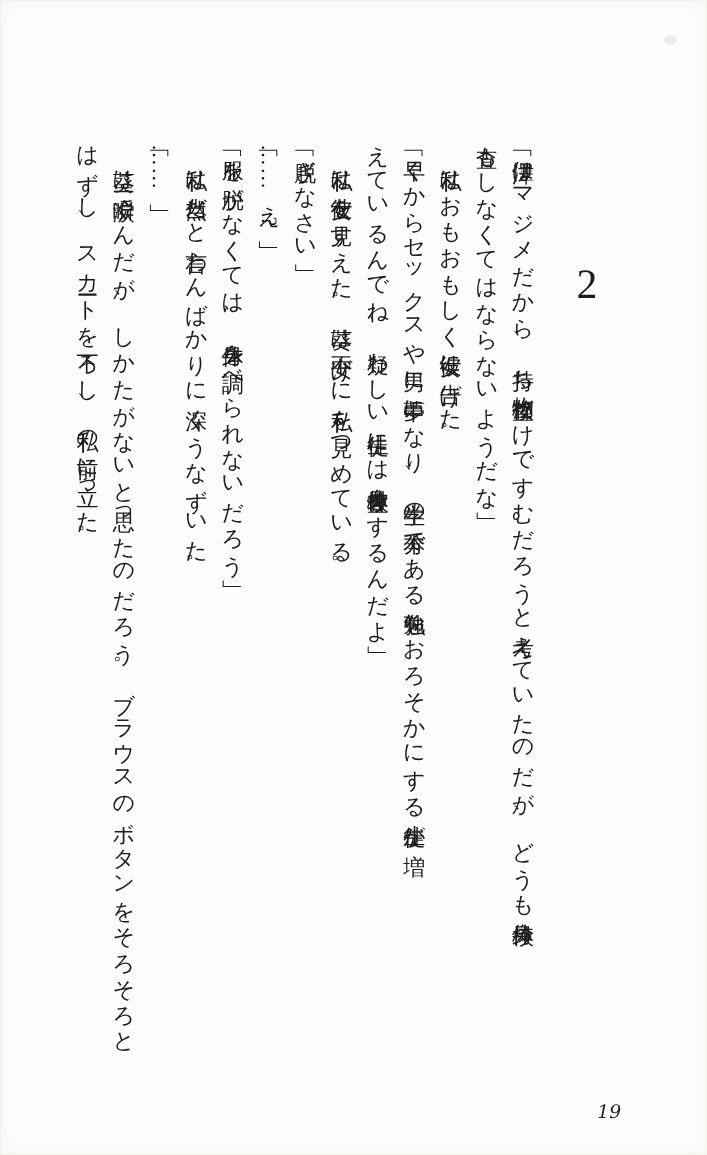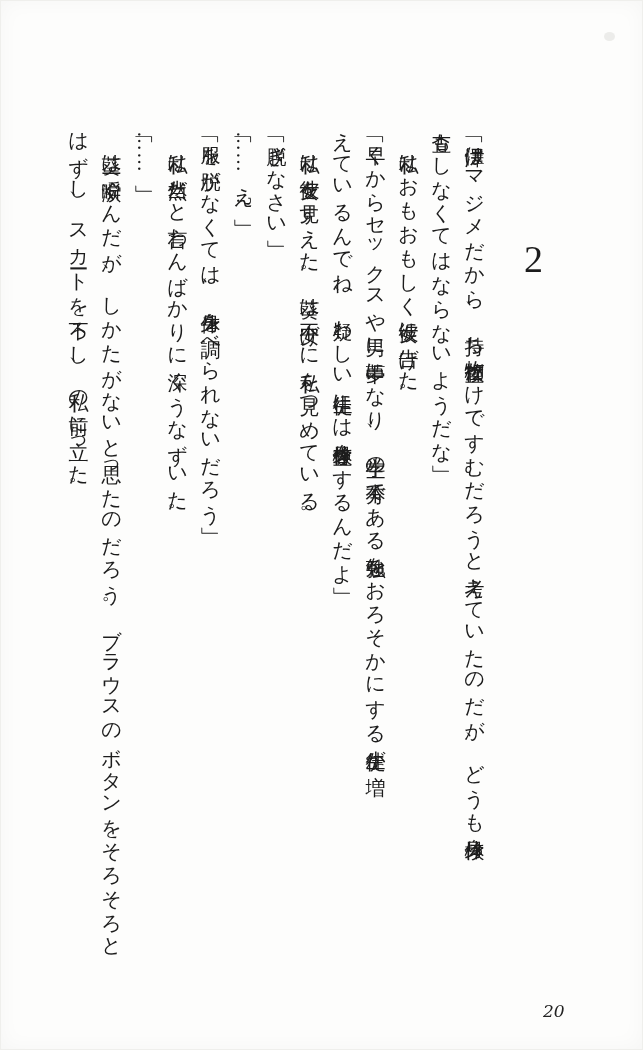--- a/index.html
+++ b/index.html
@@ -78,14 +78,14 @@
       <p class="line indent-quote">「……え?」</p>
       <p class="line indent-quote">「服を脱がなくては、身体を調べられないだろう」</p>
       <p class="line indent-para">私は当然だと言わんばかりに深くうなずいた。</p>
       <p class="line indent-quote">「……」</p>
       <p class="line indent-para">葵は一瞬涙ぐんだが、しかたがないと思ったのだろう。ブラウスのボタンをそろそろと</p>
       <p class="line indent-flow">はずし、スカートを下ろし、私の前に立った。</p>
     </div>
 
   <div class="scan-smudge"></div>
 
-  <div class="page-number">20</div>
+  <div class="page-number">19</div>
 </div>
 
 </body></html>

